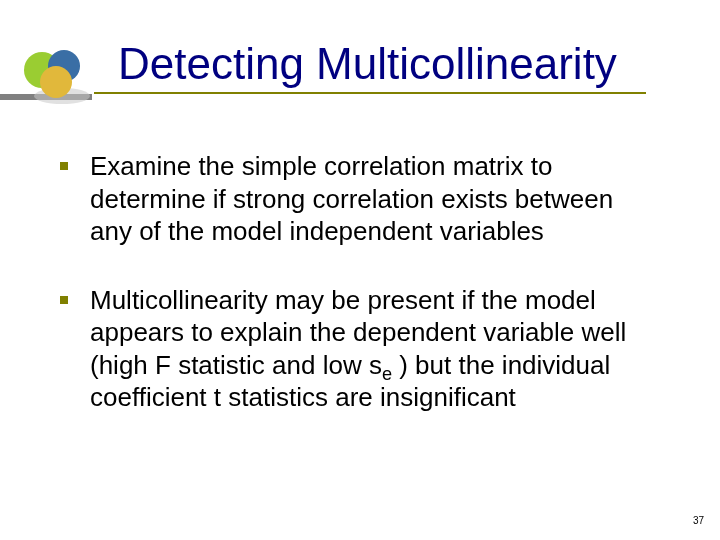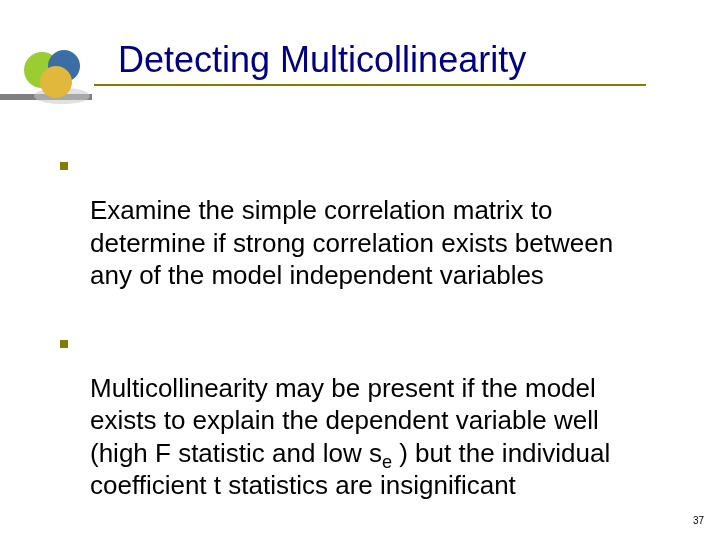--- a/index.html
+++ b/index.html
@@ -24,21 +24,21 @@
     width: 78px;
     height: 60px;
   }
   .title-block {
     position: absolute;
     top: 40px;
     left: 118px;
     width: 560px;
   }
   .title {
-    font-size: 36px;
+    font-size: 44px;
     color: #000080;
     font-weight: normal;
     line-height: 1.1;
     margin: 0 0 4px 0;
   }
   .title-underline {
     display: block;
     margin-top: 4px;
     width: 552px;
     height: 0;
@@ -69,21 +69,20 @@
     height: 8px;
     background: #808000;
     flex-shrink: 0;
     margin-top: 12px;
     margin-right: 22px;
   }
   .bullet-text {
     font-size: 26px;
     color: #000000;
     line-height: 1.25;
-    margin-top: 44px;
   }
   .sub {
     font-size: 0.7em;
     vertical-align: sub;
     line-height: 0;
   }
   .footer-left {
     position: absolute;
     left: 16px;
     bottom: 14px;
@@ -122,20 +121,20 @@
 
   <div class="body">
 
     <div class="bullet-item">
       <div class="bullet-marker"></div>
       <div class="bullet-text">Examine the simple correlation matrix to determine if strong correlation exists between any of the model independent variables</div>
     </div>
 
     <div class="bullet-item">
       <div class="bullet-marker"></div>
-      <div class="bullet-text"><span>Multicollinearity may be present if the model exists to explain the dependent variable well (high  F  statistic and low  s</span><span class="sub">e</span><span> ) but  the individual coefficient  t  statistics are insignificant</span></div>
+      <div class="bullet-text"><span>Multicollinearity may be present if the model appears to explain the dependent variable well (high  F  statistic and low  s</span><span class="sub">e</span><span> ) but  the individual coefficient  t  statistics are insignificant</span></div>
     </div>
 
   </div>
 
   <div class="footer-right">37</div>
 
 </div>
 
 </body></html>

